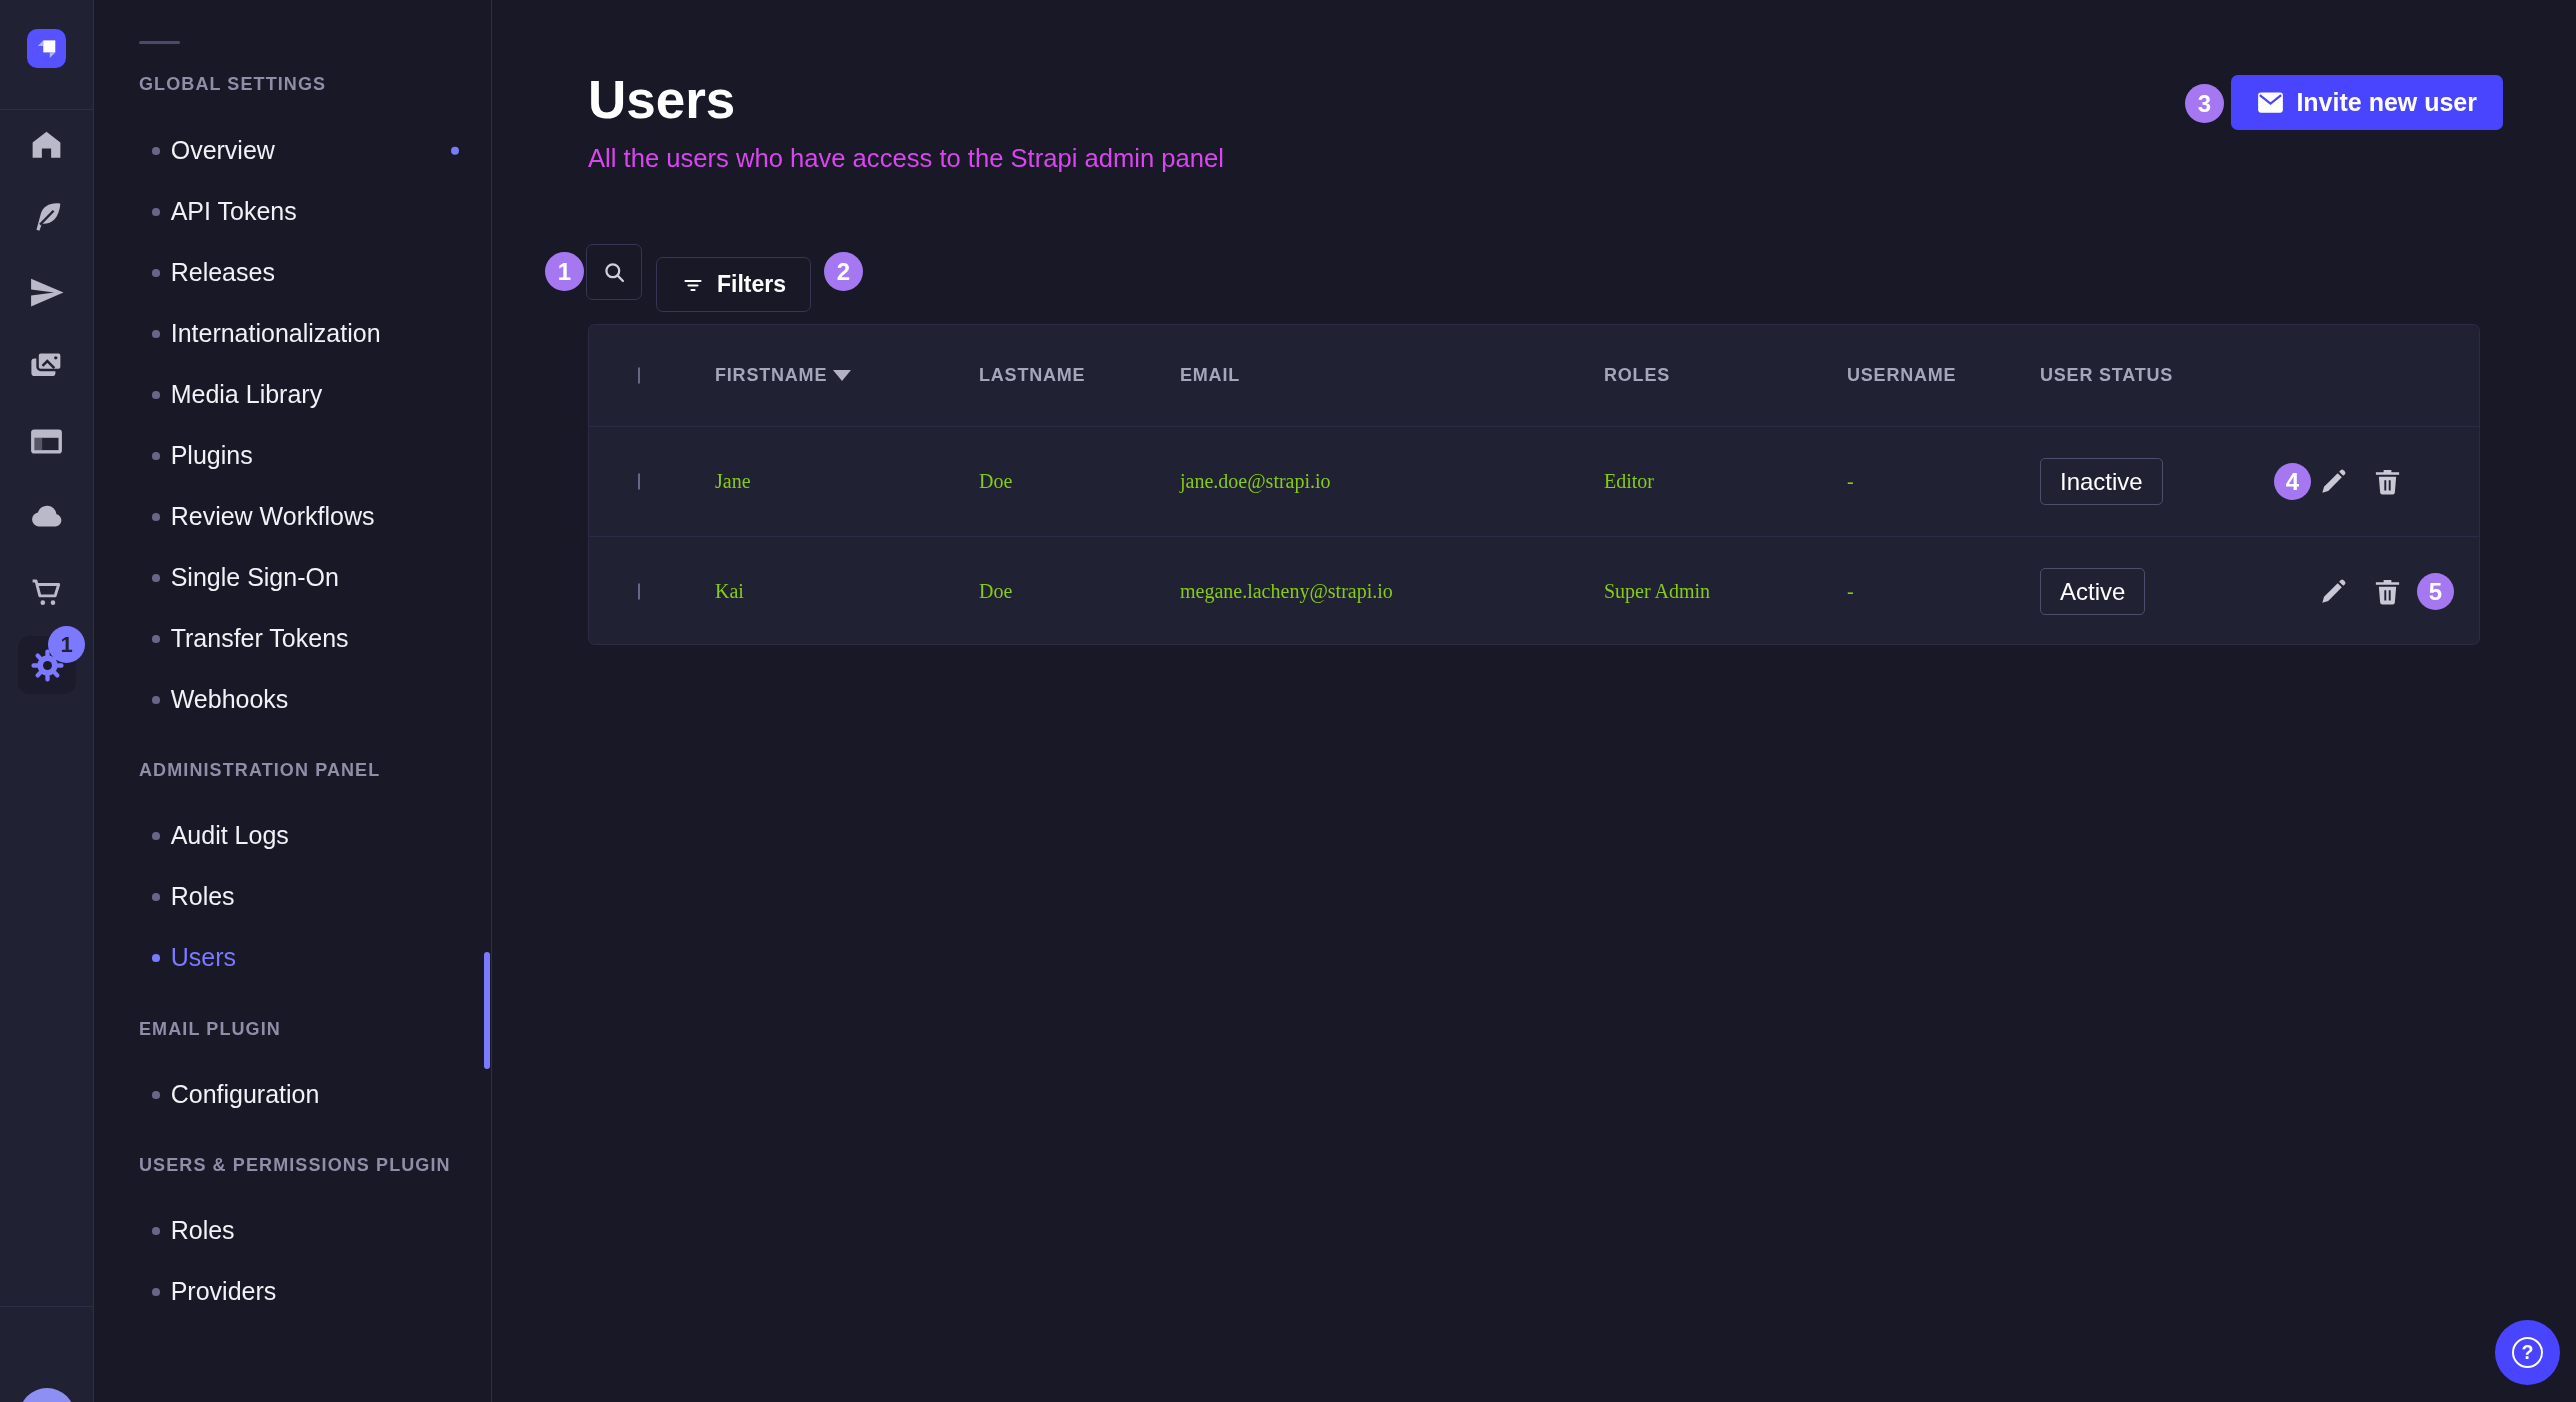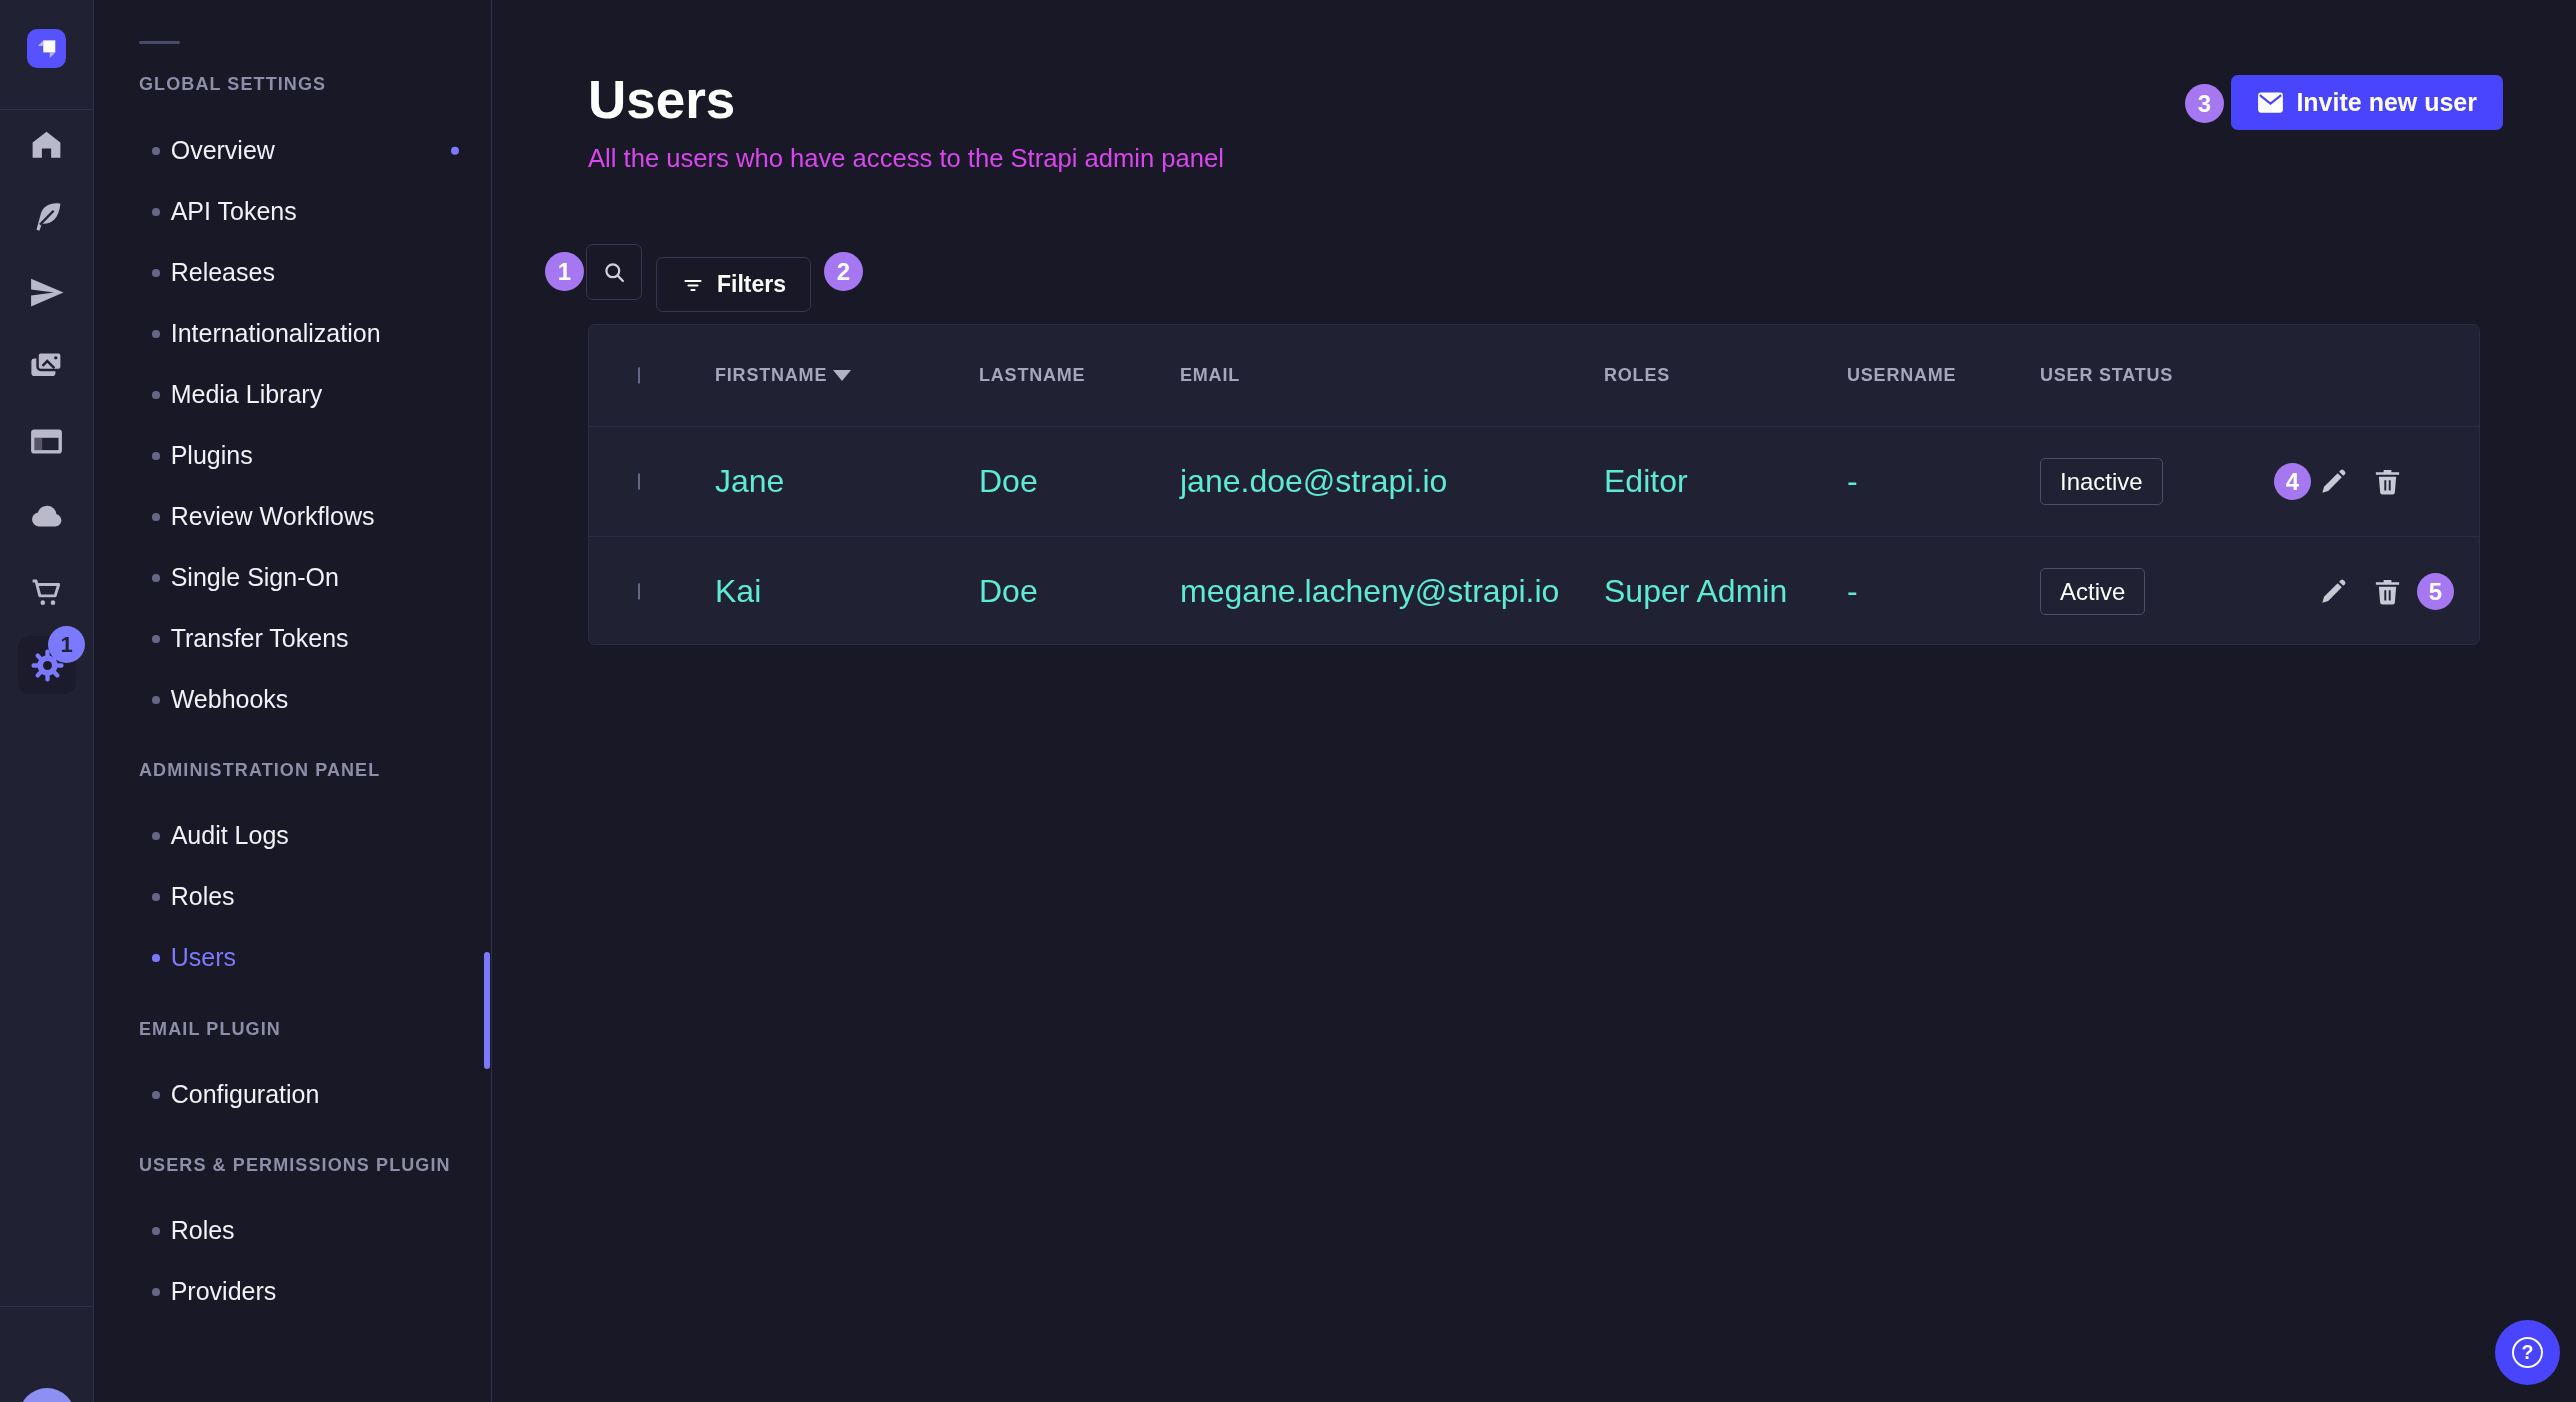--- a/index.html
+++ b/index.html
@@ -57,21 +57,21 @@
 
   
   .card{position:absolute;left:96px;top:324px;width:1892px;height:321px;background:#212134;
         border:0.9px solid #2b2b45;border-radius:6.8px;box-sizing:border-box;overflow:hidden;}
   .trow{display:grid;grid-template-columns:126px 264px 201px 424px 243px 193px 247px 1fr;align-items:center;position:relative;}
   .trow.head{height:101px;}
   .trow.body{height:109px;border-top:0.9px solid #2b2b45;}
   .th{font-size:18px;font-weight:700;letter-spacing:0.8px;color:#a6a6bb;}
   .th-sort{display:flex;align-items:center;gap:6px;cursor:pointer;}
   .sort-tri{width:0;height:0;border-left:9.4px solid transparent;border-right:9.4px solid transparent;border-top:11px solid #b2b2c4;}
-  .td{font-size:32px;color:#5eead4;}
+  .td{font-size:20px;color:#84cc16;font-family:Liberation Serif, serif;}
   .checkbox{width:34px;height:34px;margin-left:49px;border:1.7px solid #666687;border-radius:8.5px;box-sizing:border-box;cursor:pointer;}
   .pill{display:inline-block;padding:8.5px 19px;border:0.9px solid #4e4e70;border-radius:5.1px;font-size:24px;color:#ffffff;}
   .row-action{position:absolute;top:50%;transform:translateY(-50%);width:34px;height:34px;display:flex;
               align-items:center;justify-content:center;cursor:pointer;background:none;border:none;padding:0;}
   .act-edit{left:1727px;} .act-del{left:1781px;}
   .anno-r4{left:1685px;top:36px;} .anno-r5{left:1828px;top:36px;}
 
   
   .help-btn{position:absolute;left:2003px;top:1320px;width:65px;height:65px;border-radius:50%;background:#4945ff;
             border:none;display:flex;align-items:center;justify-content:center;cursor:pointer;}

